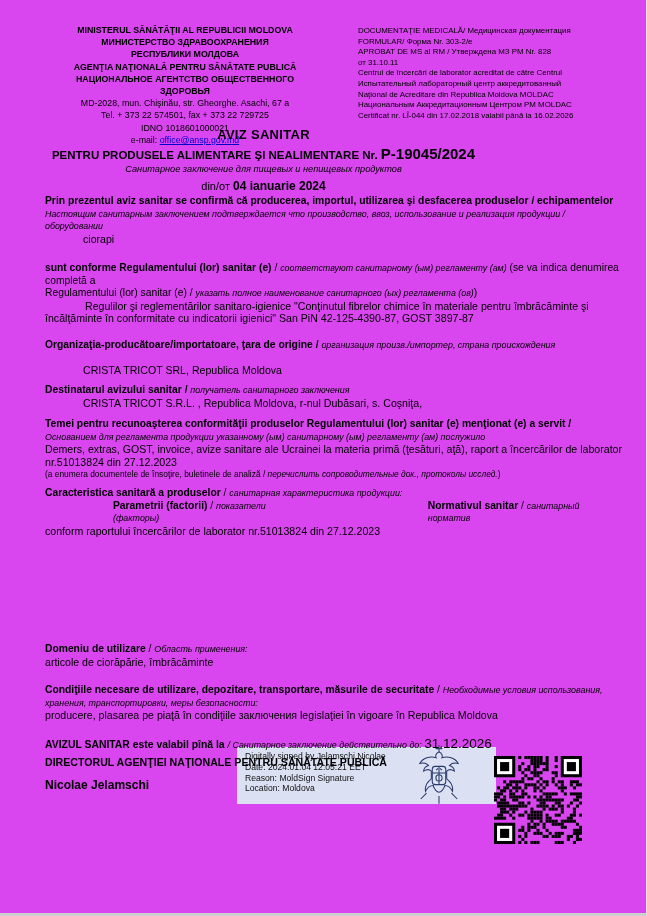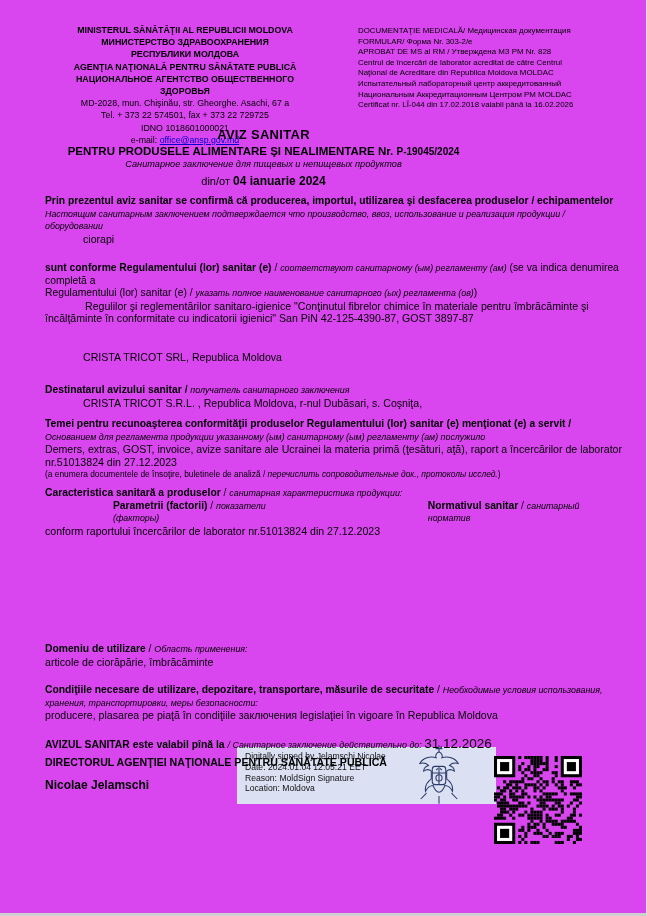--- a/index.html
+++ b/index.html
@@ -12,21 +12,21 @@
   .abs{position:absolute;}
   
   .hdr-left{left:30px;top:24px;width:310px;text-align:center;font-size:8.8px;line-height:12.2px;}
   .hdr-left .b{font-weight:bold;}
   .hdr-left a{color:#0000cc;text-decoration:underline;cursor:pointer;}
   .hdr-right{left:358px;top:26px;width:278px;font-size:7.9px;line-height:10.6px;text-align:left;}
   
   .title{left:0;top:127px;width:527px;text-align:center;}
   .t1{font-size:13px;font-weight:bold;letter-spacing:.3px;}
   .t2{font-size:11.5px;font-weight:bold;margin-top:3px;}
-  .t2 .num{font-size:10px;}
+  .t2 .num{font-size:15px;}
   .t3{font-size:9.2px;font-style:italic;margin-top:2px;}
   .t4{font-size:11px;margin-top:5px;}
   .t4 .d{font-weight:bold;font-size:12px;}
   
   .sec{left:45px;width:577px;font-size:10.3px;line-height:12.6px;}
   .lb{font-weight:bold;}
   .ru{font-style:italic;font-size:8.9px;}
   .val{font-size:10.6px;}
   .ind{padding-left:38px;}
   .note{font-size:8.4px;}
@@ -58,23 +58,24 @@
     <div>MD-2028,  mun. Chişinău, str. Gheorghe. Asachi, 67 a</div>
     <div>Tel. + 373 22  574501, fax + 373 22 729725</div>
     <div>IDNO 1018601000021</div>
     <div><span>e-mail: </span><a>office@ansp.gov.md</a></div>
   </div>
 
   <div class="abs hdr-right">
     <div>DOCUMENTAŢIE MEDICALĂ/ Медицинская документация</div>
     <div>FORMULAR/ Форма  Nr. 303-2/e</div>
     <div>APROBAT DE MS al RM / Утверждена МЗ РМ  Nr. 828</div>
+    <div>от  31.10.11</div>
     <div>Centrul de  încercări de laborator acreditat de către Centrul</div>
+    <div>Испытательный лабораторный центр аккредитованный</div>
     <div>Naţional  de  Acreditare din Republica Moldova  MOLDAC</div>
-    <div>Испытательный лабораторный центр аккредитованный</div>
     <div>Национальным Аккредитационным Центром РМ  MOLDAC</div>
     <div>Certificat nr. LÎ-044  din  17.02.2018 valabil până la 16.02.2026</div>
   </div>
 
   <div class="abs title">
     <div class="t1">AVIZ SANITAR</div>
     <div class="t2"><span>PENTRU PRODUSELE ALIMENTARE ŞI NEALIMENTARE Nr. </span><span class="num">P-19045/2024</span></div>
     <div class="t3">Санитарное заключение для пищевых и непищевых продуктов</div>
     <div class="t4"><span>din/от </span><span class="d">04 ianuarie 2024</span></div>
   </div>
@@ -85,20 +86,21 @@
     <div class="val ind">ciorapi</div>
   </div>
 
   <div class="abs sec" style="top:262px;">
     <div><span class="lb">sunt conforme Regulamentului (lor) sanitar (e)</span><span> / </span><span class="ru">соответствуют санитарному (ым)  регламенту (ам)</span><span> (se va indica denumirea completă a</span></div>
     <div><span>Regulamentului (lor) sanitar (e) / </span><span class="ru">указать полное наименование санитарного (ых) регламента (ов)</span><span>)</span></div>
     <div class="val" style="text-indent:40px;">Regulilor şi reglementărilor sanitaro-igienice "Conţinutul fibrelor chimice în materiale pentru  îmbrăcăminte şi încălţăminte în conformitate cu indicatorii igienici" San PiN 42-125-4390-87, GOST 3897-87</div>
   </div>
 
   <div class="abs sec" style="top:339px;">
+    <div><span class="lb">Organizaţia-producătoare/importatoare, ţara de origine</span><span class="lb"> / </span><span class="ru">организация произв./импортер, страна  происхождения</span></div>
     <div class="val ind" style="margin-top:12px;">CRISTA TRICOT SRL, Republica Moldova</div>
   </div>
 
   <div class="abs sec" style="top:384px;">
     <div><span class="lb">Destinatarul avizului sanitar</span><span class="lb"> / </span><span class="ru">получатель санитарного заключения</span></div>
     <div class="val ind">CRISTA TRICOT S.R.L. , Republica Moldova, r-nul Dubăsari, s. Coşniţa,</div>
   </div>
 
   <div class="abs sec" style="top:418px;">
     <div class="lb">Temei pentru recunoaşterea conformităţii produselor Regulamentului (lor) sanitar (e) menţionat (e) a servit /</div>

